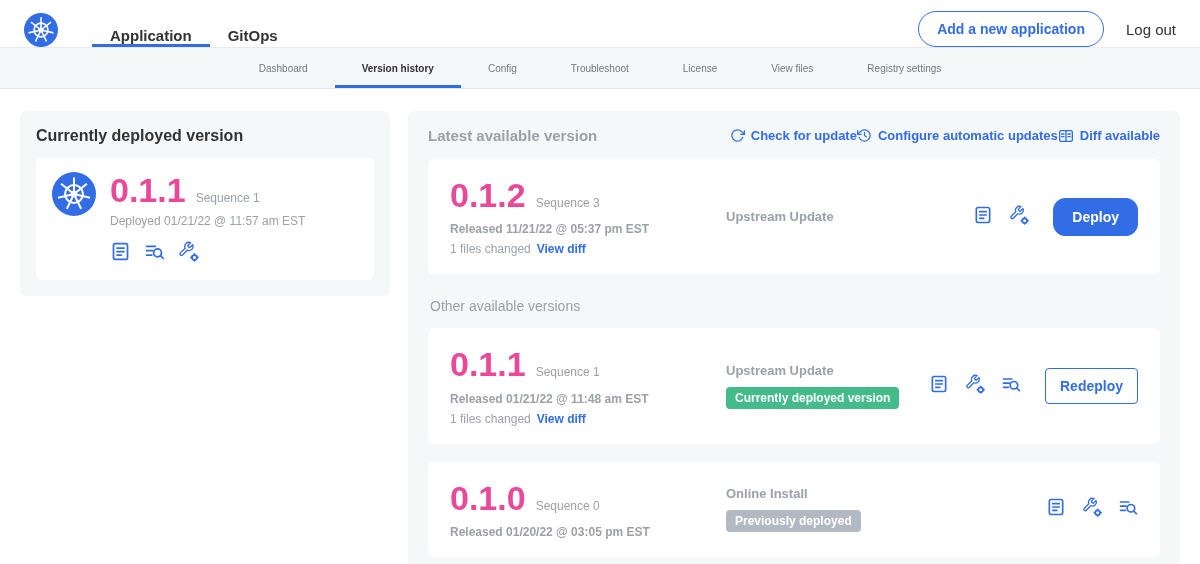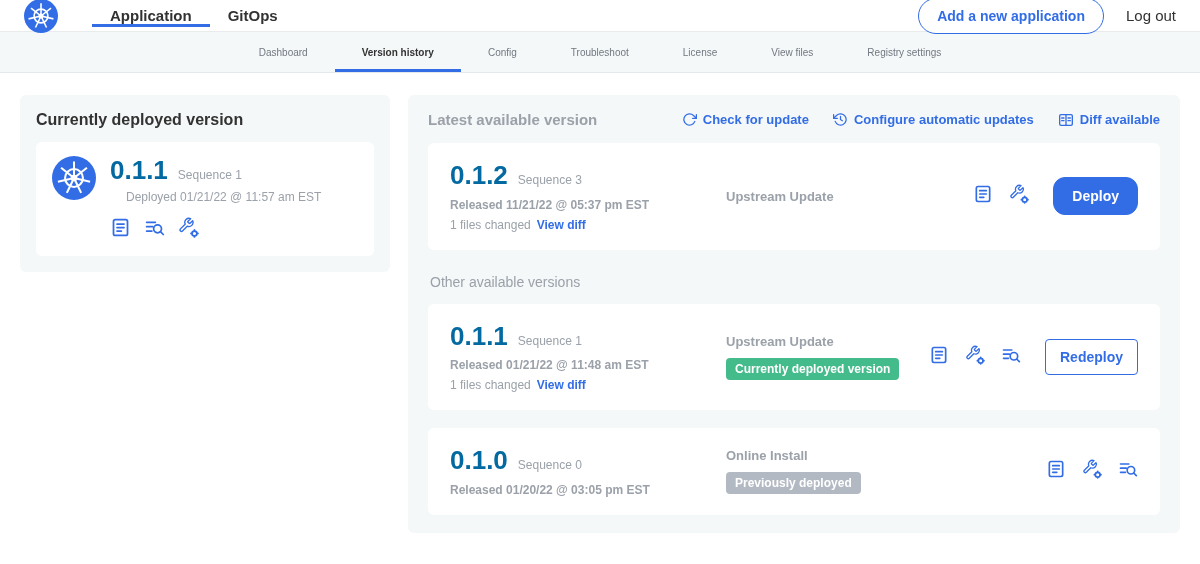--- a/index.html
+++ b/index.html
@@ -4,21 +4,21 @@
 <style>
   * { box-sizing: border-box; }
   html, body { margin: 0; padding: 0; }
   body {
     width: 1200px; height: 564px; overflow: hidden;
     font-family: "Liberation Sans", sans-serif;
     background: #fff; color: #323232;
   }
 
   
-  .topnav { display: flex; align-items: center; height: 32px; padding: 0 24px; border-bottom: 1px solid #e8eaec; background: #fff; }
+  .topnav { display: flex; align-items: flex-end; height: 48px; padding: 0 24px; border-bottom: 1px solid #e8eaec; background: #fff; }
   .brand { display: flex; align-items: center; margin-right: 34px; }
   .nav-tabs { display: flex; align-items: stretch; }
   .nav-tab { display: flex; align-items: center; padding: 3px 18px 0 18px; font-size: 15px; font-weight: bold; color: #323232; cursor: pointer; border-bottom: 3px solid transparent; }
   .nav-tab.active { border-bottom-color: #326de6; }
   .topnav-right { margin-left: auto; display: flex; align-items: center; gap: 22px; }
   .add-app-btn { border: 1px solid #326de6; color: #326de6; background: #fff; font-weight: bold; font-size: 14px; padding: 9px 18px; border-radius: 20px; font-family: inherit; cursor: pointer; }
   .logout { font-size: 15px; color: #323232; cursor: pointer; }
 
   
   .subnav { display: flex; justify-content: center; background: #f5f8f9; border-bottom: 1px solid #e4e8ea; height: 41px; }
@@ -27,32 +27,32 @@
 
   
   .content { display: flex; gap: 18px; padding: 22px 20px; align-items: flex-start; }
   .panel { background: #f5f8f9; border-radius: 6px; }
   .panel-title { font-size: 16px; font-weight: bold; color: #323232; margin-bottom: 13px; }
 
   
   .deployed-panel { width: 370px; flex-shrink: 0; padding: 16px; }
   .deployed-card { background: #fff; border-radius: 6px; padding: 14px 16px; display: flex; gap: 14px; }
   .version-row { display: flex; align-items: baseline; gap: 10px; }
-  .version-big { font-size: 26px; font-weight: bold; color: #0369a1; line-height: 1.1; }
+  .version-big { font-size: 34px; font-weight: bold; color: #ec4899; line-height: 1.1; }
   .seq { font-size: 12px; color: #9ba1a9; }
   .muted { font-size: 12px; color: #9ba1a9; }
-  .deployed-date { margin-top: 5px; margin-left: 16px; }
+  .deployed-date { margin-top: 5px; }
   .icon-row { display: flex; gap: 13px; margin-top: 13px; color: #326de6; }
   .icon-row .ic { cursor: pointer; }
 
   
   .history-panel { flex: 1; padding: 16px 20px 18px 20px; }
   .history-head { display: flex; align-items: center; margin-bottom: 15px; }
   .history-title { font-size: 15px; font-weight: bold; color: #9ba1a9; }
-  .head-links { margin-left: auto; display: flex; gap: 24px; }
+  .head-links { margin-left: auto; display: flex; }
   .head-link { display: flex; align-items: center; gap: 6px; color: #326de6; font-size: 13px; font-weight: bold; cursor: pointer; }
 
   .version-card { background: #fff; border-radius: 6px; padding: 18px 22px; display: flex; align-items: center; }
   .card-left { width: 268px; flex-shrink: 0; }
   .released { margin-top: 8px; font-size: 12px; font-weight: bold; color: #9ba1a9; }
   .files-line { margin-top: 6px; font-size: 12px; color: #9ba1a9; }
   .view-diff { color: #326de6; font-weight: bold; margin-left: 6px; cursor: pointer; }
   .card-mid { flex: 1; padding-left: 8px; }
   .source { font-size: 13px; font-weight: bold; color: #9ba1a9; }
   .badge { display: inline-block; margin-top: 9px; font-size: 12px; font-weight: bold; color: #fff; padding: 4px 9px; border-radius: 4px; }

